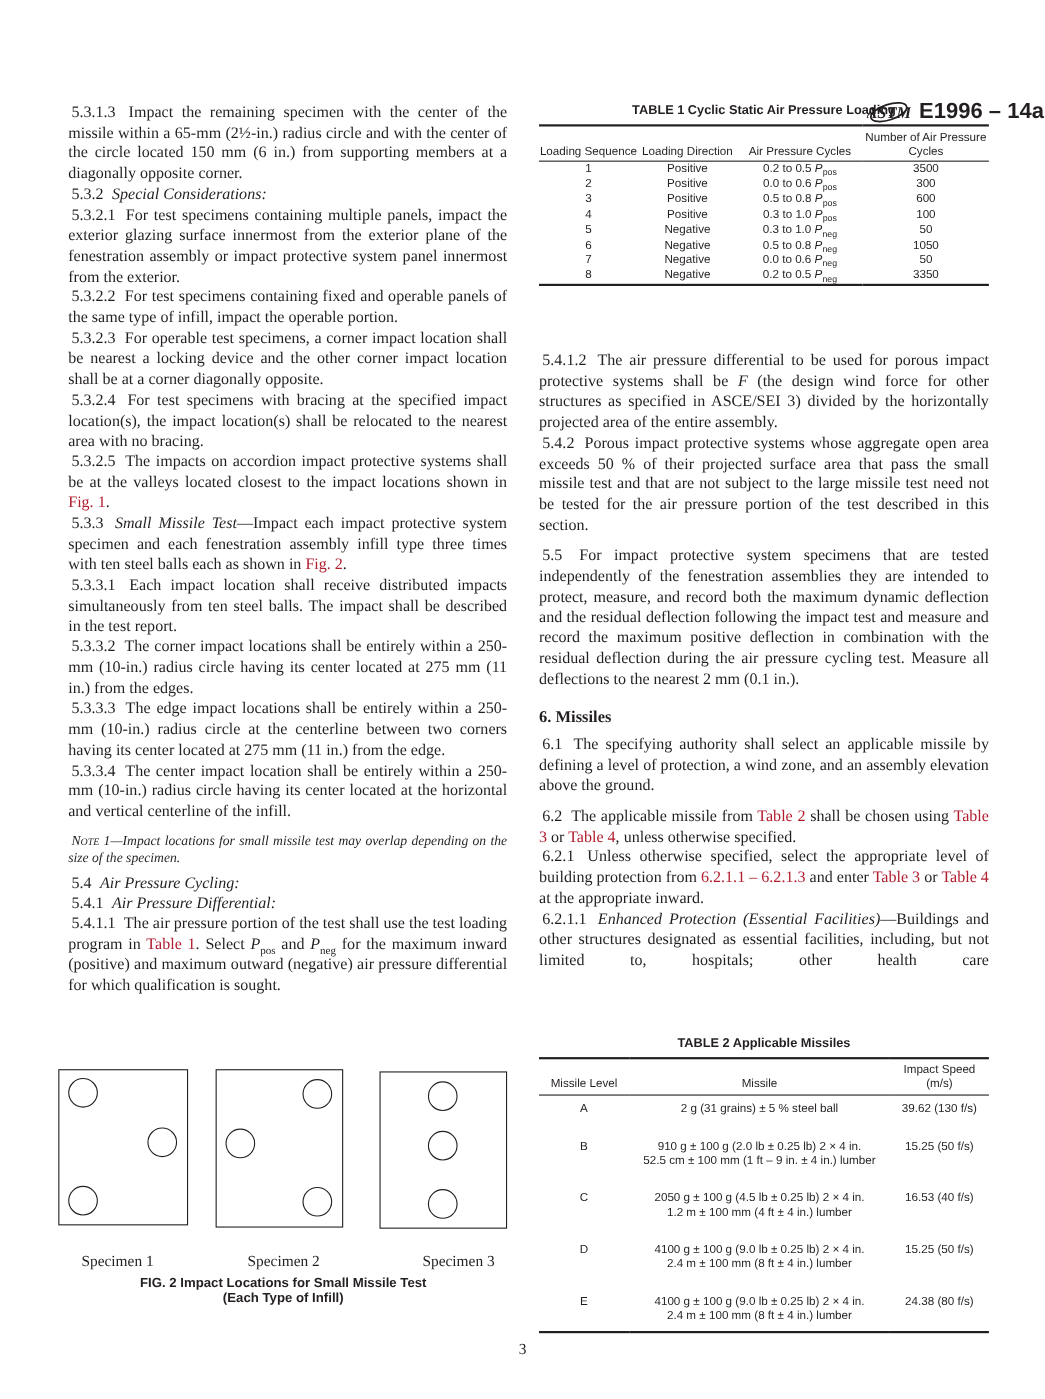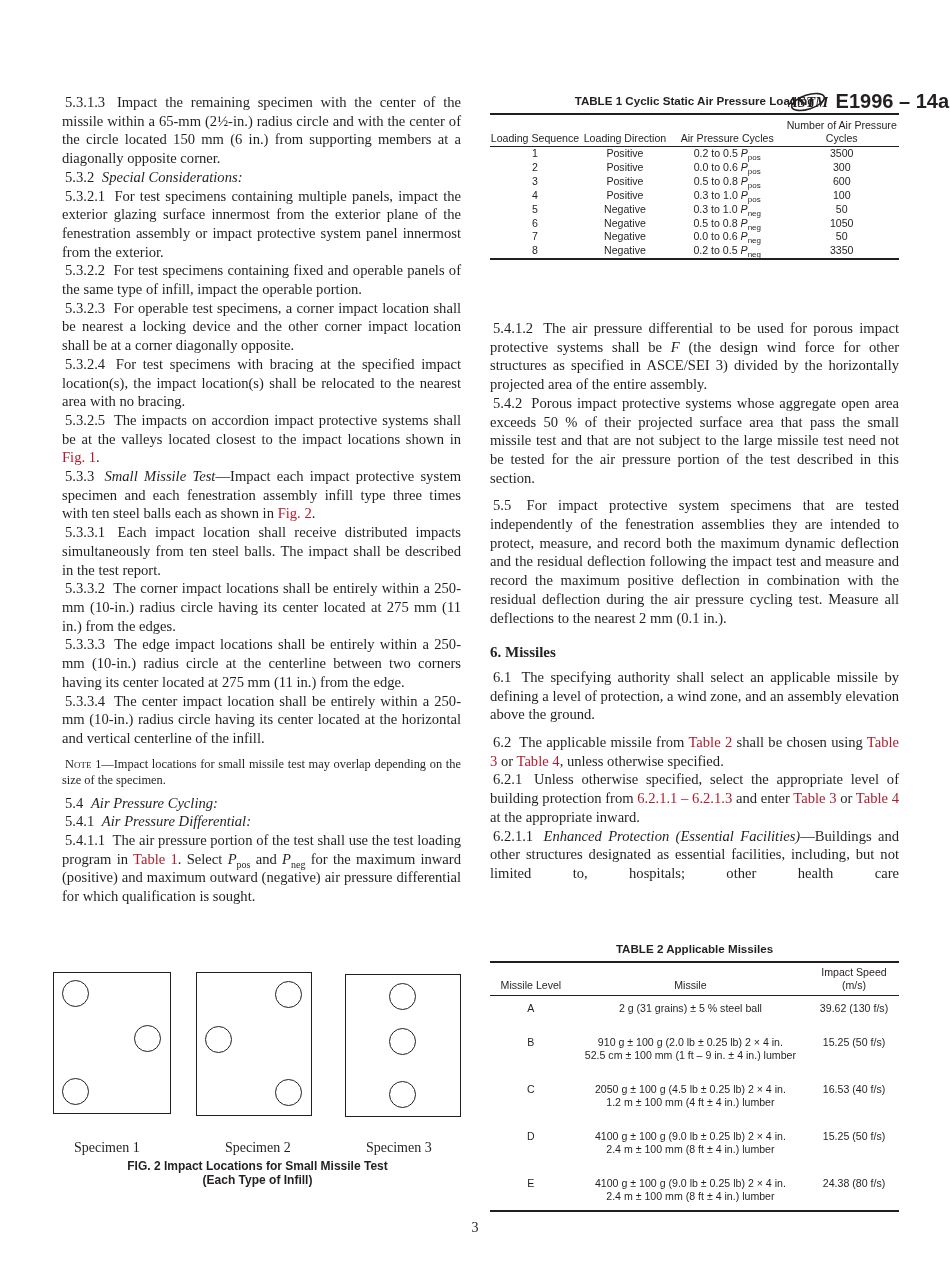--- a/index.html
+++ b/index.html
@@ -9,21 +9,21 @@
   .header .logo { display:inline-block; vertical-align:middle; width:40px; height:30px; }
   .header .code { display:inline-block; vertical-align:middle; font-family:"Liberation Sans", sans-serif;
                   font-weight:bold; font-size:20px; margin-left:4px; color:#231f20; }
   .col { position:absolute; font-size:14.6px; line-height:18.7px; text-align:justify; }
   .col-left { left:62px; top:93px; width:399px; }
   .col-right { left:490px; width:409px; }
   .p { margin:0; text-indent:3px; }
   .p .num { margin-right:4px; }
   .link { color:#b01c2e; }
   .ital { font-style:italic; }
-  .note { font-size:12.4px; line-height:16px; margin:8px 0 6px 0; text-indent:3px; }
+  .note { font-size:12.4px; line-height:16px; margin:8px 0 6px 0; text-indent:3px;font-style:italic; }
   .note .sc { font-variant:small-caps; }
   sub { font-size:10px; line-height:0; }
   .sect-title { font-weight:bold; font-size:15px; margin:0 0 6px 0; }
   .gap { height:9px; }
   
   .tbl-wrap { position:absolute; font-family:Liberation Sans, sans-serif; color:#231f20; }
   .tbl-title { text-align:center; font-weight:bold; font-size:11.6px; margin-bottom:6px; }
   table { border-collapse:collapse; width:100%; font-size:10.6px; }
   table thead th { font-weight:normal; line-height:12.5px; padding:4px 0 2px 0; vertical-align:bottom; }
   .t1 { left:490px; top:94px; width:409px; }
@@ -221,20 +221,20 @@
     <div class="circ" style="left:78px;top:106px;"></div>
   </div>
 
   <div class="spec-box" style="left:345px;top:974px;width:116px;height:143px;">
     <div class="circ" style="left:43px;top:8px;"></div>
     <div class="circ" style="left:43px;top:53px;"></div>
     <div class="circ" style="left:43px;top:106px;"></div>
   </div>
   <div class="spec-label" style="left:74px;">Specimen 1</div>
   <div class="spec-label" style="left:225px;">Specimen 2</div>
-  <div class="spec-label" style="left:366px;">Specimen 3</div>
+  <div class="spec-label" style="left:384px;">Specimen 3</div>
   <div class="fig-cap">
     <div>FIG. 2 Impact Locations for Small Missile Test</div>
     <div>(Each Type of Infill)</div>
   </div>
 </div>
 
 <div class="page-num">3</div>
 
 </body></html>

